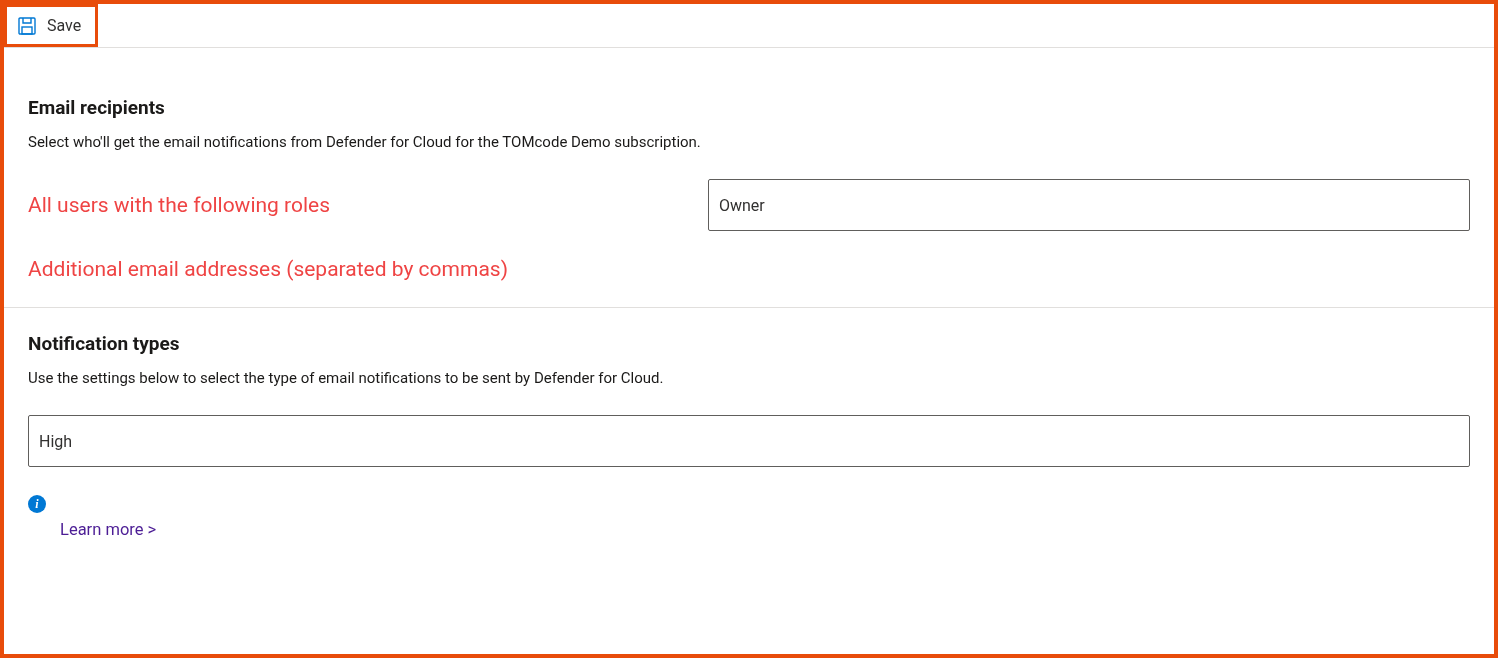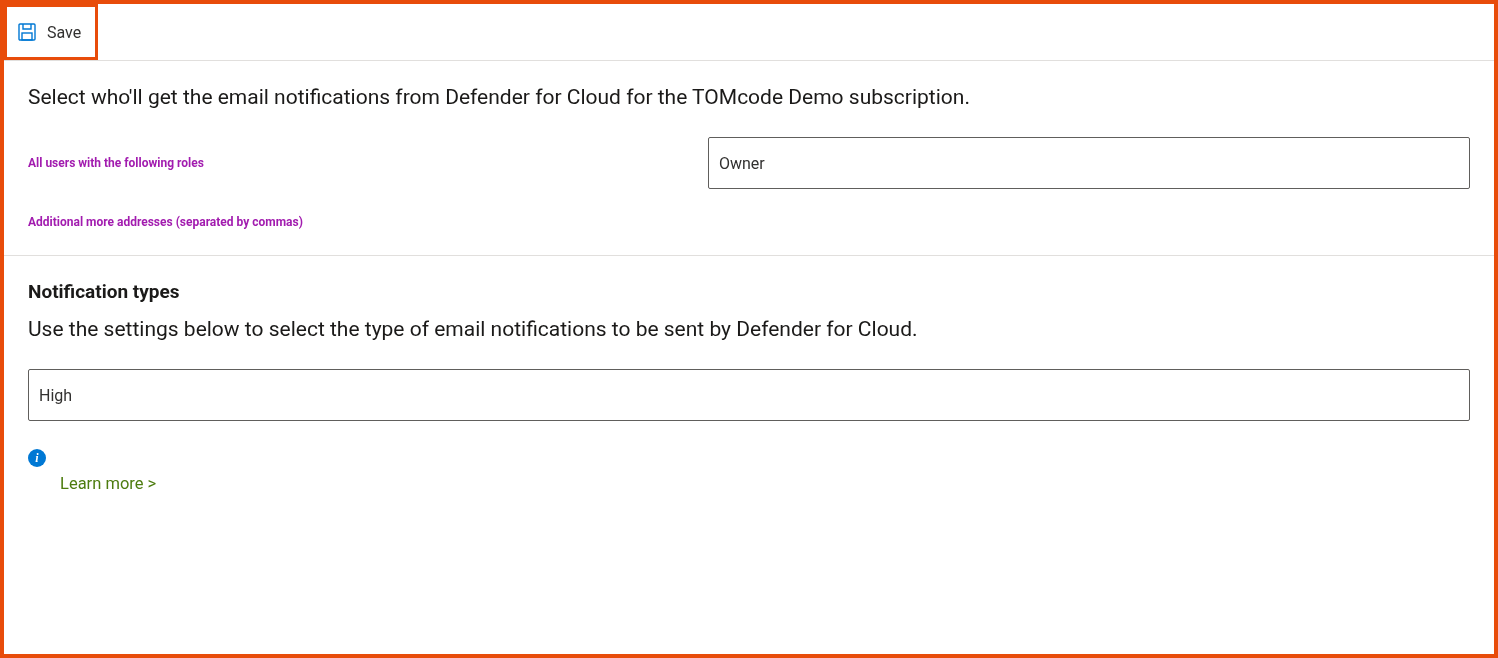--- a/index.html
+++ b/index.html
@@ -12,21 +12,21 @@
   }
   .frame {
     width: 1498px;
     height: 658px;
     border: 4px solid #e84c0a;
     position: relative;
     background: #ffffff;
     overflow: hidden;
   }
   .toolbar {
-    height: 57px;
+    height: 44px;
     border-bottom: 1px solid #e1dfdd;
     display: flex;
     align-items: stretch;
   }
   .save-btn-box {
     border: 3px solid #e84c0a;
     display: flex;
     align-items: center;
     padding: 0 14px 0 10px;
     cursor: pointer;
@@ -41,36 +41,35 @@
   .content {
     padding: 24px 24px 0 24px;
   }
   .section-title {
     font-size: 19px;
     font-weight: 700;
     color: #1b1a19;
     margin: 24px 0 14px 0;
   }
   .section-desc {
-    font-size: 21px;
+    font-size: 15px;
     color: #1b1a19;
     margin: 0 0 28px 0;
   }
   .field-row {
     display: flex;
     align-items: center;
     margin-bottom: 26px;
   }
   .field-label {
     width: 680px;
-    font-size: 12px;
-    color: #a21caf;
-    display: flex;
-    align-items: center;
-    font-weight: bold;
+    font-size: 21px;
+    color: #ef4444;
+    display: flex;
+    align-items: center;
   }
   .field-control {
     flex: 1;
   }
   .dropdown, .textbox {
     width: 100%;
     height: 52px;
     border: 1px solid #605e5c;
     border-radius: 2px;
     padding: 16px 10px;
@@ -132,21 +131,21 @@
     font-style: italic;
     font-family: Georgia, serif;
     font-weight: bold;
   }
   .info-text {
     font-size: 16.5px;
     color: #1b1a19;
     line-height: 1.4;
   }
   .learn-link {
-    color: #4d7c0f;
+    color: #4c1d95;
     text-decoration: none;
     cursor: pointer;
     display: inline-block;
     margin-top: 2px;
   }
 </style>
 </head>
 <body>
 
 <div class="frame">
@@ -159,33 +158,34 @@
           <path d="M6 2 V7 H14 V2"></path>
           <rect x="5" y="11" width="10" height="7"></rect>
         </svg>
       </span>
       <span class="save-label">Save</span>
     </div>
   </div>
 
   <div class="content">
 
+    <div class="section-title">Email recipients</div>
     <p class="section-desc">Select who'll get the email notifications from Defender for Cloud for the TOMcode Demo subscription.</p>
 
     <div class="field-row">
       <div class="field-label">All users with the following roles</div>
       <div class="field-control">
         <div class="dropdown">
           <span>Owner</span>
         </div>
       </div>
     </div>
 
     <div class="field-row">
-      <div class="field-label">Additional more addresses (separated by commas)</div>
+      <div class="field-label">Additional email addresses (separated by commas)</div>
     </div>
 
     <hr class="hr">
 
     <div class="section-title">Notification types</div>
     <p class="section-desc">Use the settings below to select the type of email notifications to be sent by Defender for Cloud.</p>
 
     <div class="field-row">
       <div class="field-control">
         <div class="dropdown">

